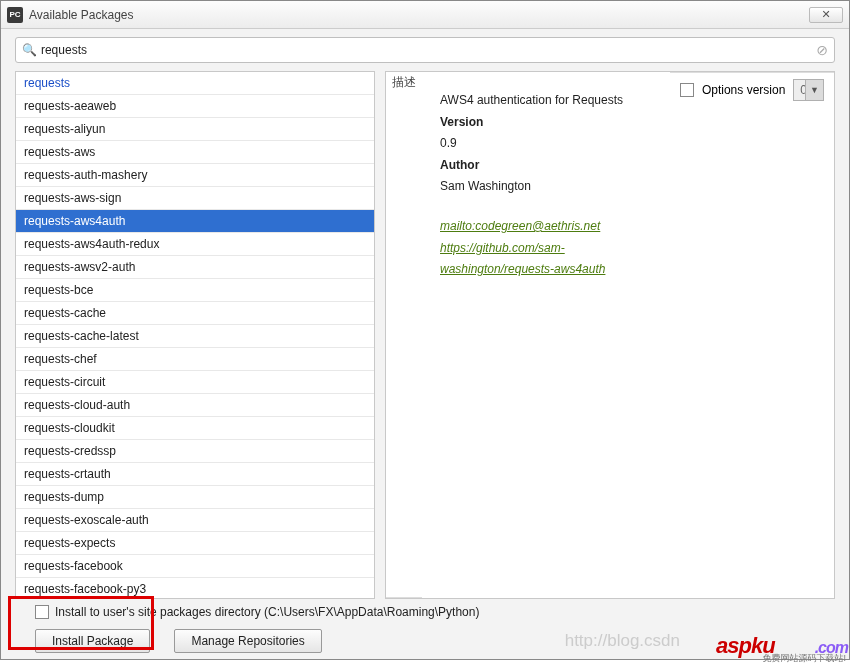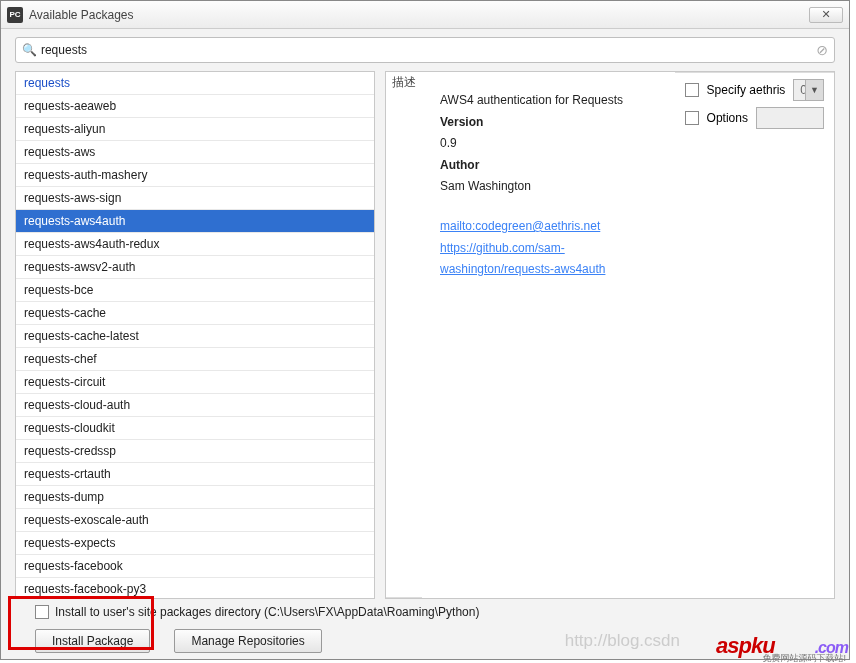--- a/index.html
+++ b/index.html
@@ -128,21 +128,21 @@
     color: #444;
     border-bottom: 1px solid #ddd;
   }
   .desc-body {
     flex: 1;
     padding: 18px 18px 8px 18px;
     color: #222;
     line-height: 1.8;
     overflow: hidden;
   }
-  .desc-body .link { color: #3b82f6; text-decoration: underline; cursor: pointer; }
+  .desc-body .link { color: #4d7c0f; text-decoration: underline; cursor: pointer; font-style: italic; }
   .desc-body .hdr { font-weight: bold; }
   .bottom-opts {
     border-top: 1px solid #ddd;
     padding: 6px 10px;
     display: flex;
     flex-direction: column;
     gap: 6px;
   }
   .opt-row {
     display: flex;
@@ -301,31 +301,26 @@
         <div>0.9</div>
         <div class="hdr">Author</div>
         <div>Sam Washington</div>
         <div style="height:18px"></div>
         <div class="link">mailto:codegreen@aethris.net</div>
         <div class="link">https://github.com/sam-washington/requests-aws4auth</div>
       </div>
       <div class="bottom-opts">
         <div class="opt-row">
           <span class="cb"></span>
-          <span>Specify aethris</span>
+          <span>Options version</span>
           <div class="ver-field">
             <span>0.9</span>
             <span class="caret">▼</span>
           </div>
         </div>
-        <div class="opt-row">
-          <span class="cb"></span>
-          <span>Options</span>
-          <div class="opt-field"></div>
-        </div>
       </div>
     </div>
 
   </div>
 
   <div class="footer-area">
     <div class="footer-cb">
       <span class="cb"></span>
       <span>Install to user's site packages directory (C:\Users\FX\AppData\Roaming\Python)</span>
     </div>

